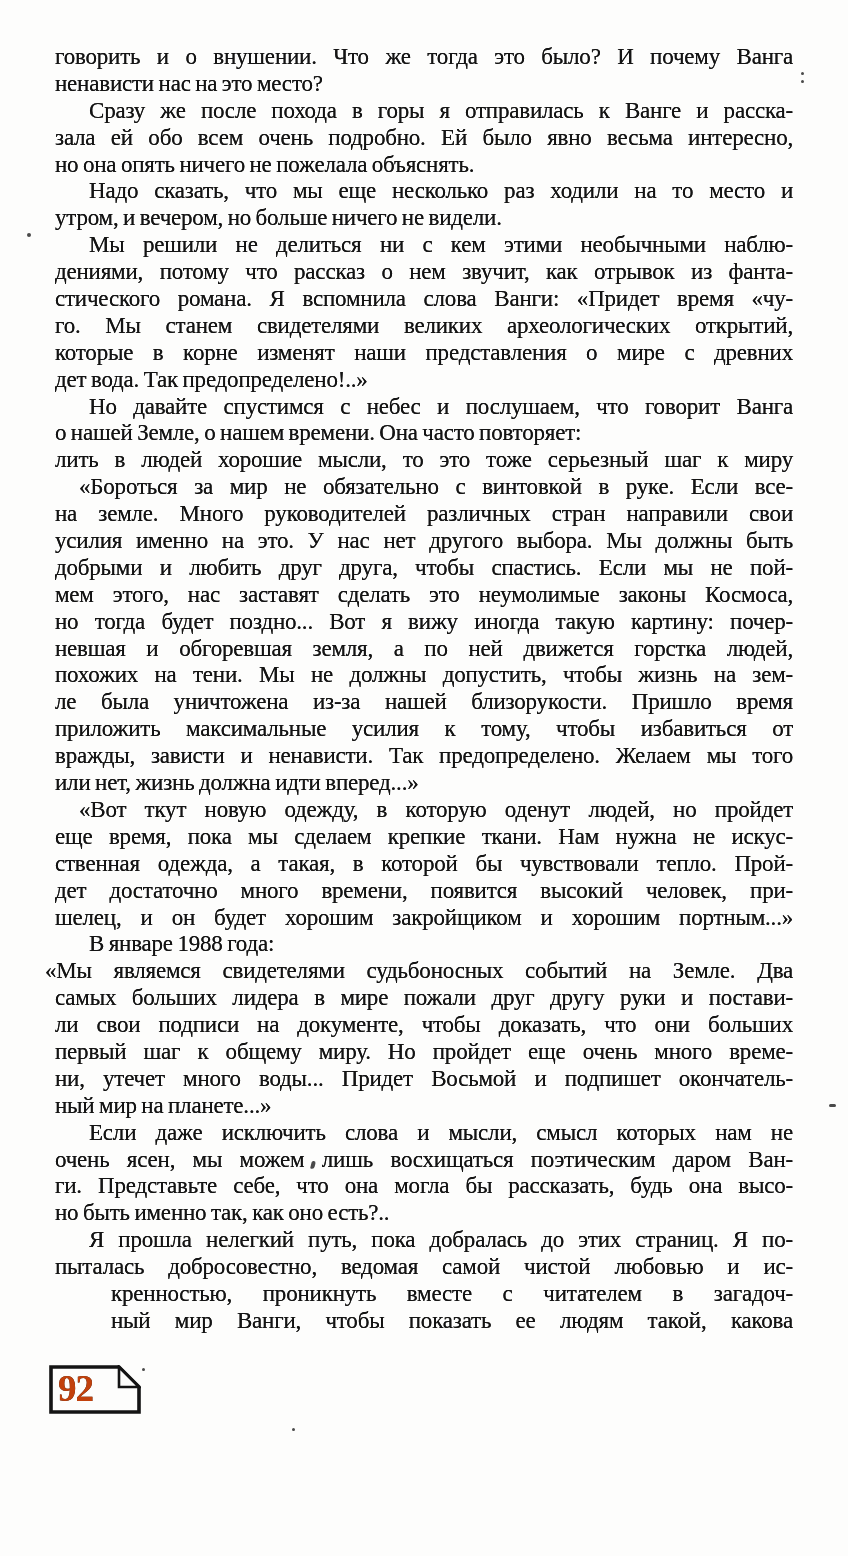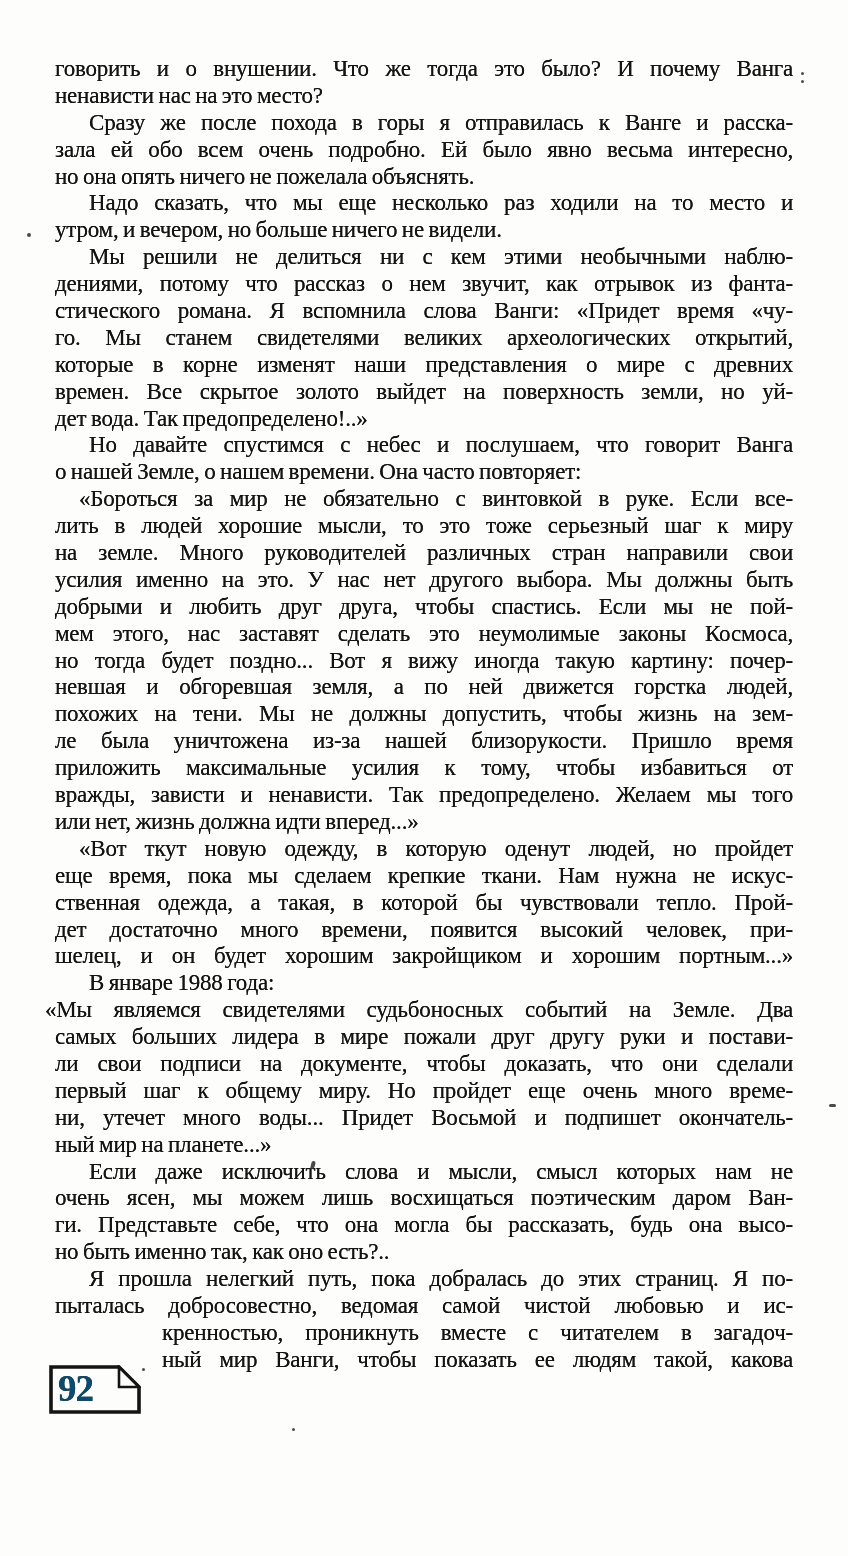--- a/index.html
+++ b/index.html
@@ -6,54 +6,54 @@
   .page {
     position:relative;
     width:848px; height:1556px;
     background:#fdfdfc;
     overflow:hidden;
     font-family:"Liberation Serif","DejaVu Serif",serif;
     color:#141414;
   }
   .page-text {
     position:absolute;
-    left:55px; top:56px;
+    left:55px; top:44px;
     width:738px;
   }
   .line {
     height:26.9px;
     line-height:26.9px;
     font-size:23px;
     letter-spacing:-0.2px;
     word-spacing:-1px;
     text-align:justify;
     text-align-last:justify;
     white-space:nowrap;
     text-shadow:0 0 0.4px rgba(0,0,0,0.85);
   }
   .line.left { text-align:left; text-align-last:left; }
   .line.ind  { padding-left:34px;text-align:right; }
   .line.hang { margin-left:-10px; }
   .line.hang-ind { padding-left:24px; }
-  .line.wrap { margin-left:107px; }
+  .line.wrap { margin-left:56px; }
 
   .page-number-box {
     position:absolute;
     left:49px; top:1365px;
     width:92px; height:49px;
   }
   .page-number-box svg { position:absolute; left:0; top:0; }
   .page-number {
     position:absolute;
     left:9px; top:5px;
     font-size:37px;
     font-weight:bold;
     line-height:38px;
     letter-spacing:-1px;
-    color:#0c4a6e;
+    color:#c2410c;
     text-shadow:0 0 0.5px rgba(0,0,0,0.9);
   }
 
   .speck { position:absolute; background:#4a4a4a; border-radius:50%; }
   .speck.s1 { left:27px;  top:233px;  width:4px; height:4px; }
   .speck.s2 { left:801px; top:72px;   width:3px; height:3px; }
   .speck.s3 { left:801px; top:80px;   width:3px; height:3px; }
   .speck.s4 { left:829px; top:1104px; width:7px; height:3px; border-radius:2px; }
   .speck.s5 { left:311px; top:1161px; width:4px; height:8px; border-radius:2px 2px 3px 1px; transform:rotate(14deg); }
   .speck.s6 { left:292px; top:1428px; width:3px; height:3px; }
@@ -70,46 +70,45 @@
       <div class="line ind">Сразу же после похода в горы я отправилась к Ванге и расска-</div>
       <div class="line">зала ей обо всем очень подробно. Ей было явно весьма интересно,</div>
       <div class="line left">но она опять ничего не пожелала объяснять.</div>
       <div class="line ind">Надо сказать, что мы еще несколько раз ходили на то место и</div>
       <div class="line left">утром, и вечером, но больше ничего не видели.</div>
       <div class="line ind">Мы решили не делиться ни с кем этими необычными наблю-</div>
       <div class="line">дениями, потому что рассказ о нем звучит, как отрывок из фанта-</div>
       <div class="line">стического романа. Я вспомнила слова Ванги: «Придет время «чу-</div>
       <div class="line">го. Мы станем свидетелями великих археологических открытий,</div>
       <div class="line">которые в корне изменят наши представления о мире с древних</div>
-      <div class="line">времен. Все скрытое золото выйдет на поверхность земли, но уй-</div>
       <div class="line left">дет вода. Так предопределено!..»</div>
       <div class="line ind">Но давайте спустимся с небес и послушаем, что говорит Ванга</div>
       <div class="line left">о нашей Земле, о нашем времени. Она часто повторяет:</div>
+      <div class="line">лить в людей хорошие мысли, то это тоже серьезный шаг к миру</div>
       <div class="line ind hang-ind">«Бороться за мир не обязательно с винтовкой в руке. Если все-</div>
-      <div class="line">лить в людей хорошие мысли, то это тоже серьезный шаг к миру</div>
       <div class="line">на земле. Много руководителей различных стран направили свои</div>
       <div class="line">усилия именно на это. У нас нет другого выбора. Мы должны быть</div>
       <div class="line">добрыми и любить друг друга, чтобы спастись. Если мы не пой-</div>
       <div class="line">мем этого, нас заставят сделать это неумолимые законы Космоса,</div>
       <div class="line">но тогда будет поздно... Вот я вижу иногда такую картину: почер-</div>
       <div class="line">невшая и обгоревшая земля, а по ней движется горстка людей,</div>
       <div class="line">похожих на тени. Мы не должны допустить, чтобы жизнь на зем-</div>
       <div class="line">ле была уничтожена из-за нашей близорукости. Пришло время</div>
       <div class="line">приложить максимальные усилия к тому, чтобы избавиться от</div>
       <div class="line">вражды, зависти и ненависти. Так предопределено. Желаем мы того</div>
       <div class="line left">или нет, жизнь должна идти вперед...»</div>
       <div class="line ind hang-ind">«Вот ткут новую одежду, в которую оденут людей, но пройдет</div>
       <div class="line">еще время, пока мы сделаем крепкие ткани. Нам нужна не искус-</div>
       <div class="line">ственная одежда, а такая, в которой бы чувствовали тепло. Прой-</div>
       <div class="line">дет достаточно много времени, появится высокий человек, при-</div>
       <div class="line">шелец, и он будет хорошим закройщиком и хорошим портным...»</div>
       <div class="line ind left">В январе 1988 года:</div>
       <div class="line hang">«Мы являемся свидетелями судьбоносных событий на Земле. Два</div>
       <div class="line">самых больших лидера в мире пожали друг другу руки и постави-</div>
-      <div class="line">ли свои подписи на документе,  чтобы доказать, что они сделали</div>
+      <div class="line">ли свои подписи на документе,  чтобы доказать, что они больших</div>
       <div class="line">первый шаг к общему миру. Но пройдет еще очень много време-</div>
       <div class="line">ни, утечет много воды... Придет Восьмой и подпишет окончатель-</div>
       <div class="line left">ный мир на планете...»</div>
       <div class="line ind">Если даже исключить слова и мысли, смысл которых нам не</div>
       <div class="line">очень ясен, мы можем лишь восхищаться поэтическим даром Ван-</div>
       <div class="line">ги. Представьте себе, что она могла бы рассказать, будь она высо-</div>
       <div class="line left">но быть именно так, как оно есть?..</div>
       <div class="line ind">Я прошла нелегкий путь, пока добралась до этих страниц. Я по-</div>
       <div class="line">пыталась добросовестно, ведомая самой чистой любовью и ис-</div>
       <div class="line wrap">кренностью, проникнуть вместе с читателем в загадоч-</div>

